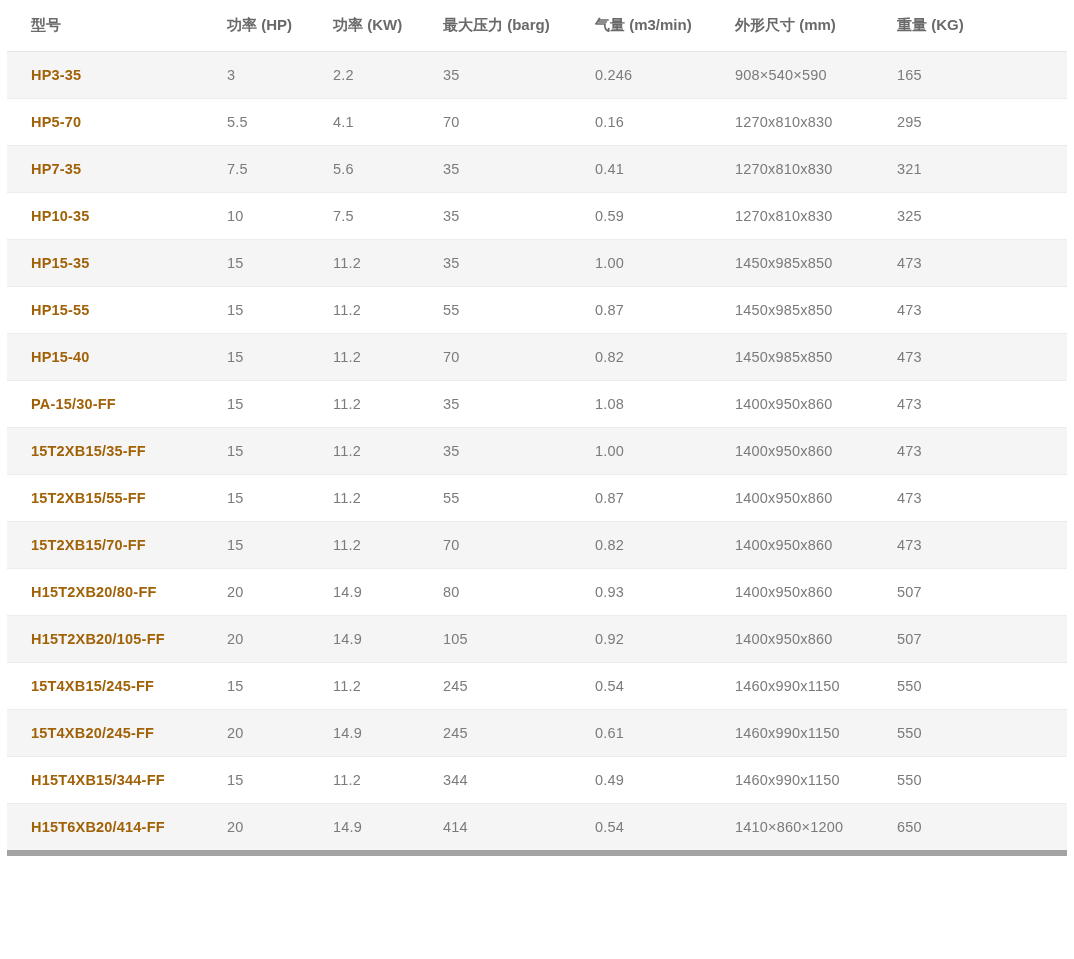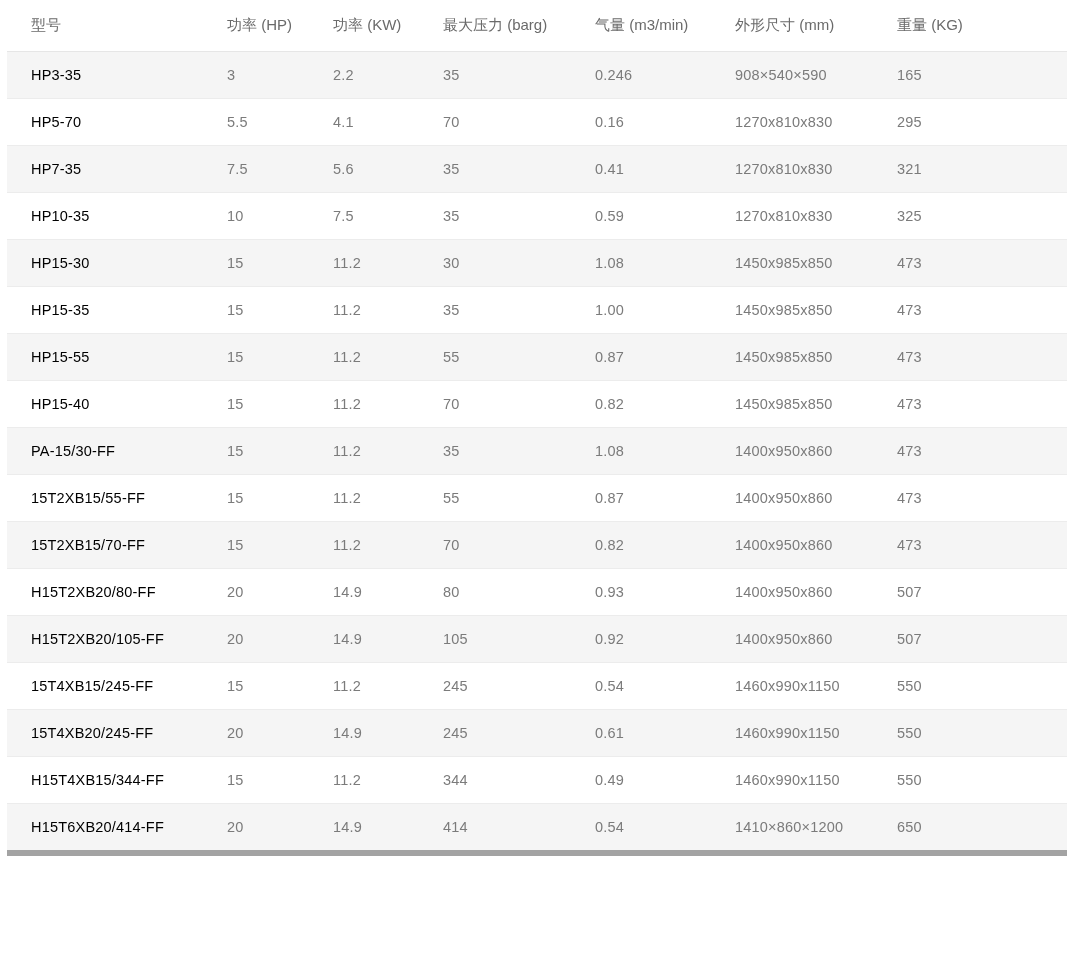--- a/index.html
+++ b/index.html
@@ -30,39 +30,39 @@
   table.spec col.c0 { width: 196px; }
   table.spec col.c1 { width: 106px; }
   table.spec col.c2 { width: 110px; }
   table.spec col.c3 { width: 152px; }
   table.spec col.c4 { width: 140px; }
   table.spec col.c5 { width: 162px; }
   table.spec col.c6 { width: 194px; }
 
   table.spec thead th {
     text-align: left;
-    font-weight: 400;
+    font-weight: 700;
     color: #6a6a6a;
     font-size: 15px;
     padding: 16px 0 16px 24px;
     background: #ffffff;
     border-bottom: 1px solid #e6e6e6;
     white-space: nowrap;
   }
   table.spec tbody td {
     padding: 15px 0 15px 24px;
     color: #7b7b7b;
     font-size: 14.5px;
     border-bottom: 1px solid #ececec;
     white-space: nowrap;
     letter-spacing: 0.2px;
   }
   table.spec tbody td:first-child {
-    font-weight: 400;
-    color: #000000;
+    font-weight: 700;
+    color: #a16207;
   }
   table.spec tbody tr:nth-child(odd) {
     background: #f5f5f5;
   }
   table.spec tbody tr:nth-child(even) {
     background: #ffffff;
   }
   table.spec tbody tr:last-child td {
     border-bottom: 6px solid #a3a3a3;
   }
@@ -127,29 +127,20 @@
         <tr>
           <td>HP10-35</td>
           <td>10</td>
           <td>7.5</td>
           <td>35</td>
           <td>0.59</td>
           <td>1270x810x830</td>
           <td>325</td>
         </tr>
         <tr>
-          <td>HP15-30</td>
-          <td>15</td>
-          <td>11.2</td>
-          <td>30</td>
-          <td>1.08</td>
-          <td>1450x985x850</td>
-          <td>473</td>
-        </tr>
-        <tr>
           <td>HP15-35</td>
           <td>15</td>
           <td>11.2</td>
           <td>35</td>
           <td>1.00</td>
           <td>1450x985x850</td>
           <td>473</td>
         </tr>
         <tr>
           <td>HP15-55</td>
@@ -168,20 +159,29 @@
           <td>0.82</td>
           <td>1450x985x850</td>
           <td>473</td>
         </tr>
         <tr>
           <td>PA-15/30-FF</td>
           <td>15</td>
           <td>11.2</td>
           <td>35</td>
           <td>1.08</td>
+          <td>1400x950x860</td>
+          <td>473</td>
+        </tr>
+        <tr>
+          <td>15T2XB15/35-FF</td>
+          <td>15</td>
+          <td>11.2</td>
+          <td>35</td>
+          <td>1.00</td>
           <td>1400x950x860</td>
           <td>473</td>
         </tr>
         <tr>
           <td>15T2XB15/55-FF</td>
           <td>15</td>
           <td>11.2</td>
           <td>55</td>
           <td>0.87</td>
           <td>1400x950x860</td>

